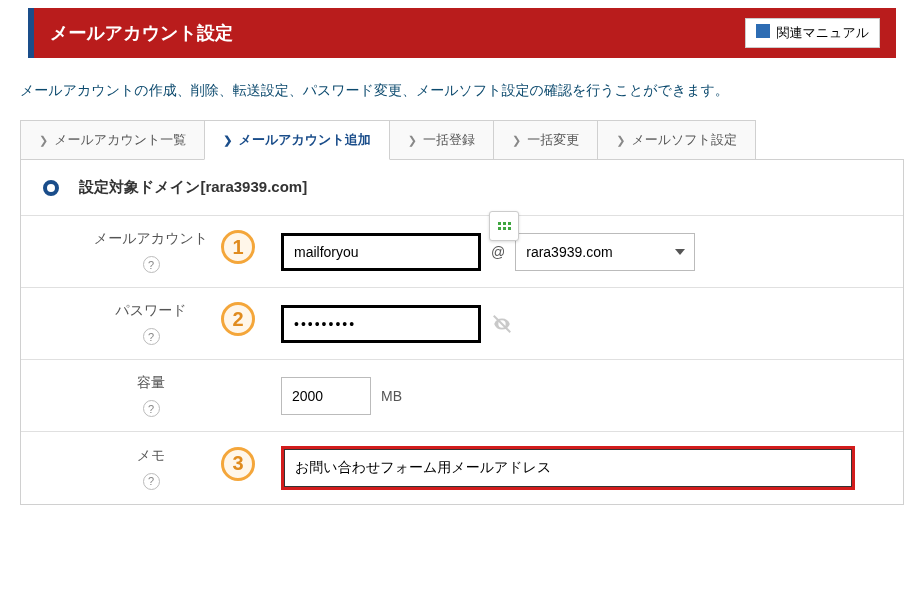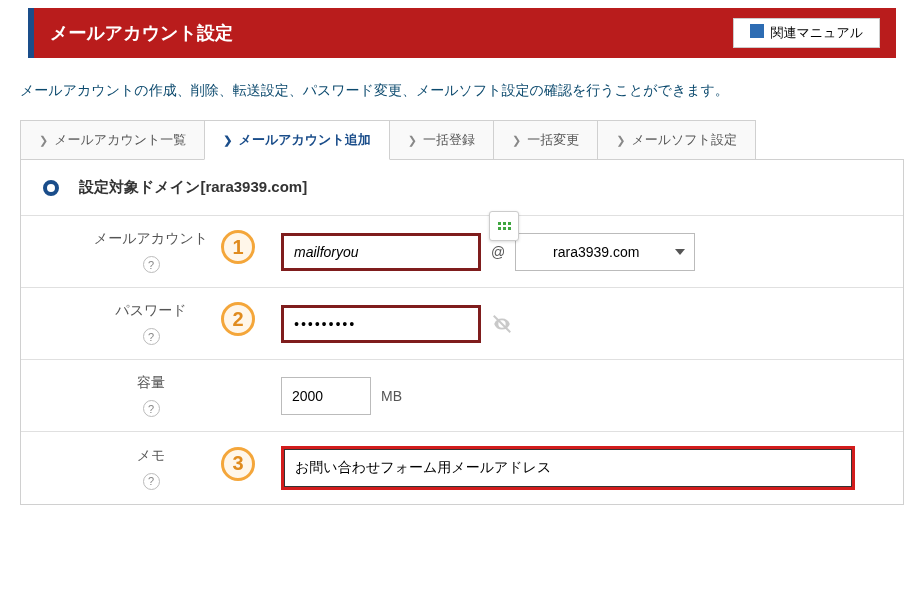--- a/index.html
+++ b/index.html
@@ -17,21 +17,21 @@
       justify-content: space-between;
       align-items: center;
       padding: 10px 16px;
       margin: 8px;
       border-left: 6px solid #1a4d8a;
     }
     .header-title { color: #fff; font-size: 18px; font-weight: bold; }
     .manual-btn {
       background: #fff;
       border: 1px solid #ccc;
-      padding: 5px 16px;
+      padding: 5px 10px;
       font-size: 13px;
       display: flex;
       gap: 6px;
       cursor: pointer;
     }
     .manual-icon {
       width: 14px; height: 14px;
       background: #2d6cb3;
       display: inline-block;
     }
@@ -104,21 +104,21 @@
       padding-right: 22px;
       position: relative;
     }
     .txt-input {
       border: 1px solid #bbb;
       padding: 8px 10px;
       font-size: 14px;
       height: 38px;
       background: #fff;
     }
-    .red-box { border: 3px solid #7f1d1d; font-style: italic; }
+    .red-box { border: 3px solid #000000; }
     .marker {
       position: absolute;
       width: 34px; height: 34px;
       border-radius: 50%;
       border: 3px solid #f4a63a;
       background: #fff6e9;
       color: #e08b1e;
       font-size: 20px;
       font-weight: bold;
       display: flex;
@@ -129,21 +129,20 @@
     }
     .at-label { color: #555; font-size: 14px; }
     .domain-select {
       border: 1px solid #bbb;
       padding: 8px 28px 8px 10px;
       height: 38px;
       background: #fff;
       font-size: 14px;
       appearance: none;
       width: 180px;
-      text-align: center;
     }
     .sel-wrap { position: relative; display:inline-block; }
     .sel-wrap::after {
       content: "";
       position: absolute;
       right: 10px; top: 50%;
       width: 0; height: 0;
       border-left: 5px solid transparent;
       border-right: 5px solid transparent;
       border-top: 6px solid #555;

